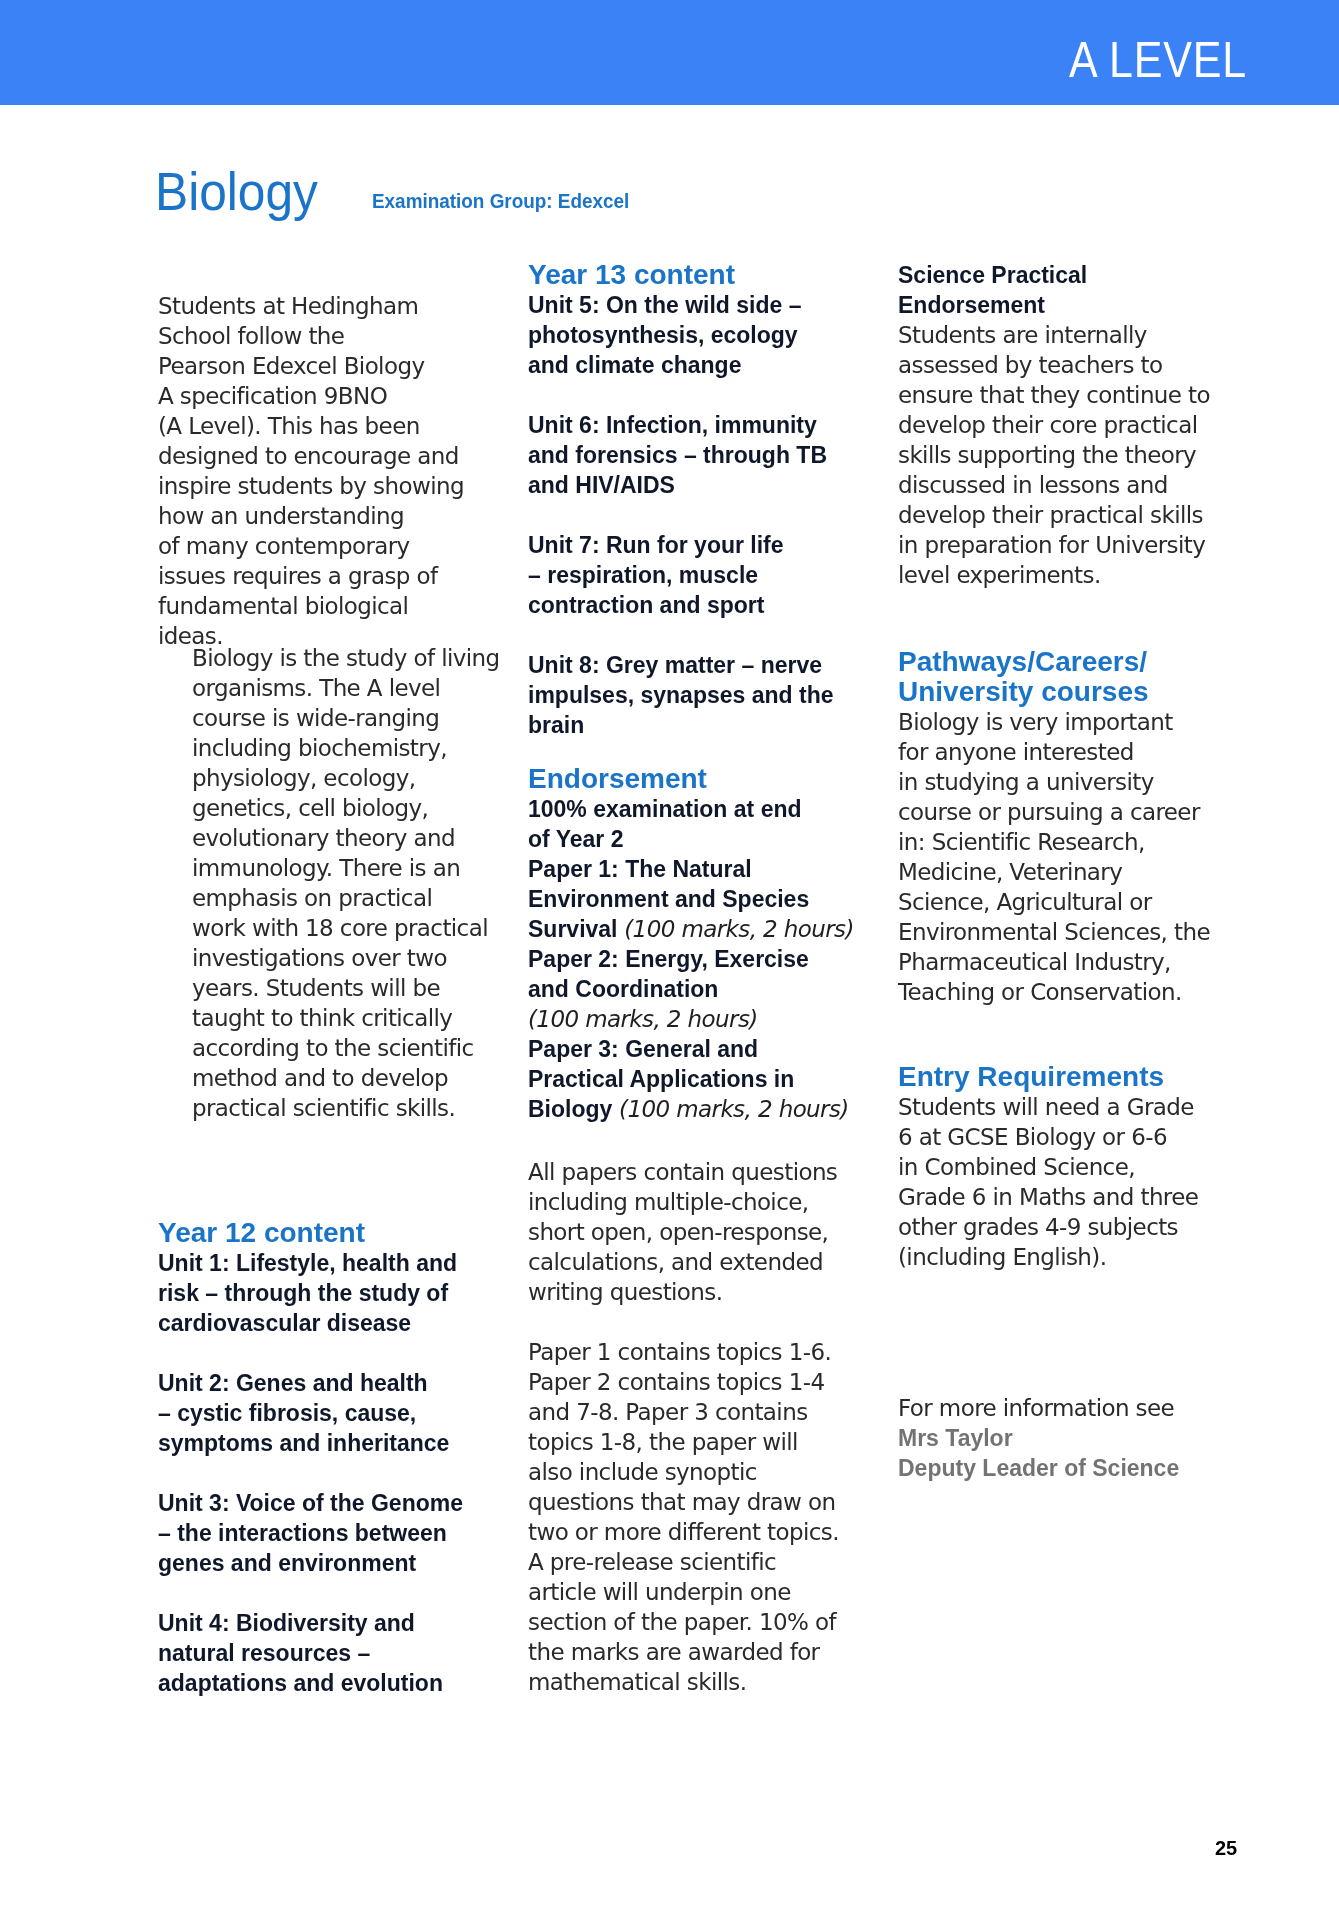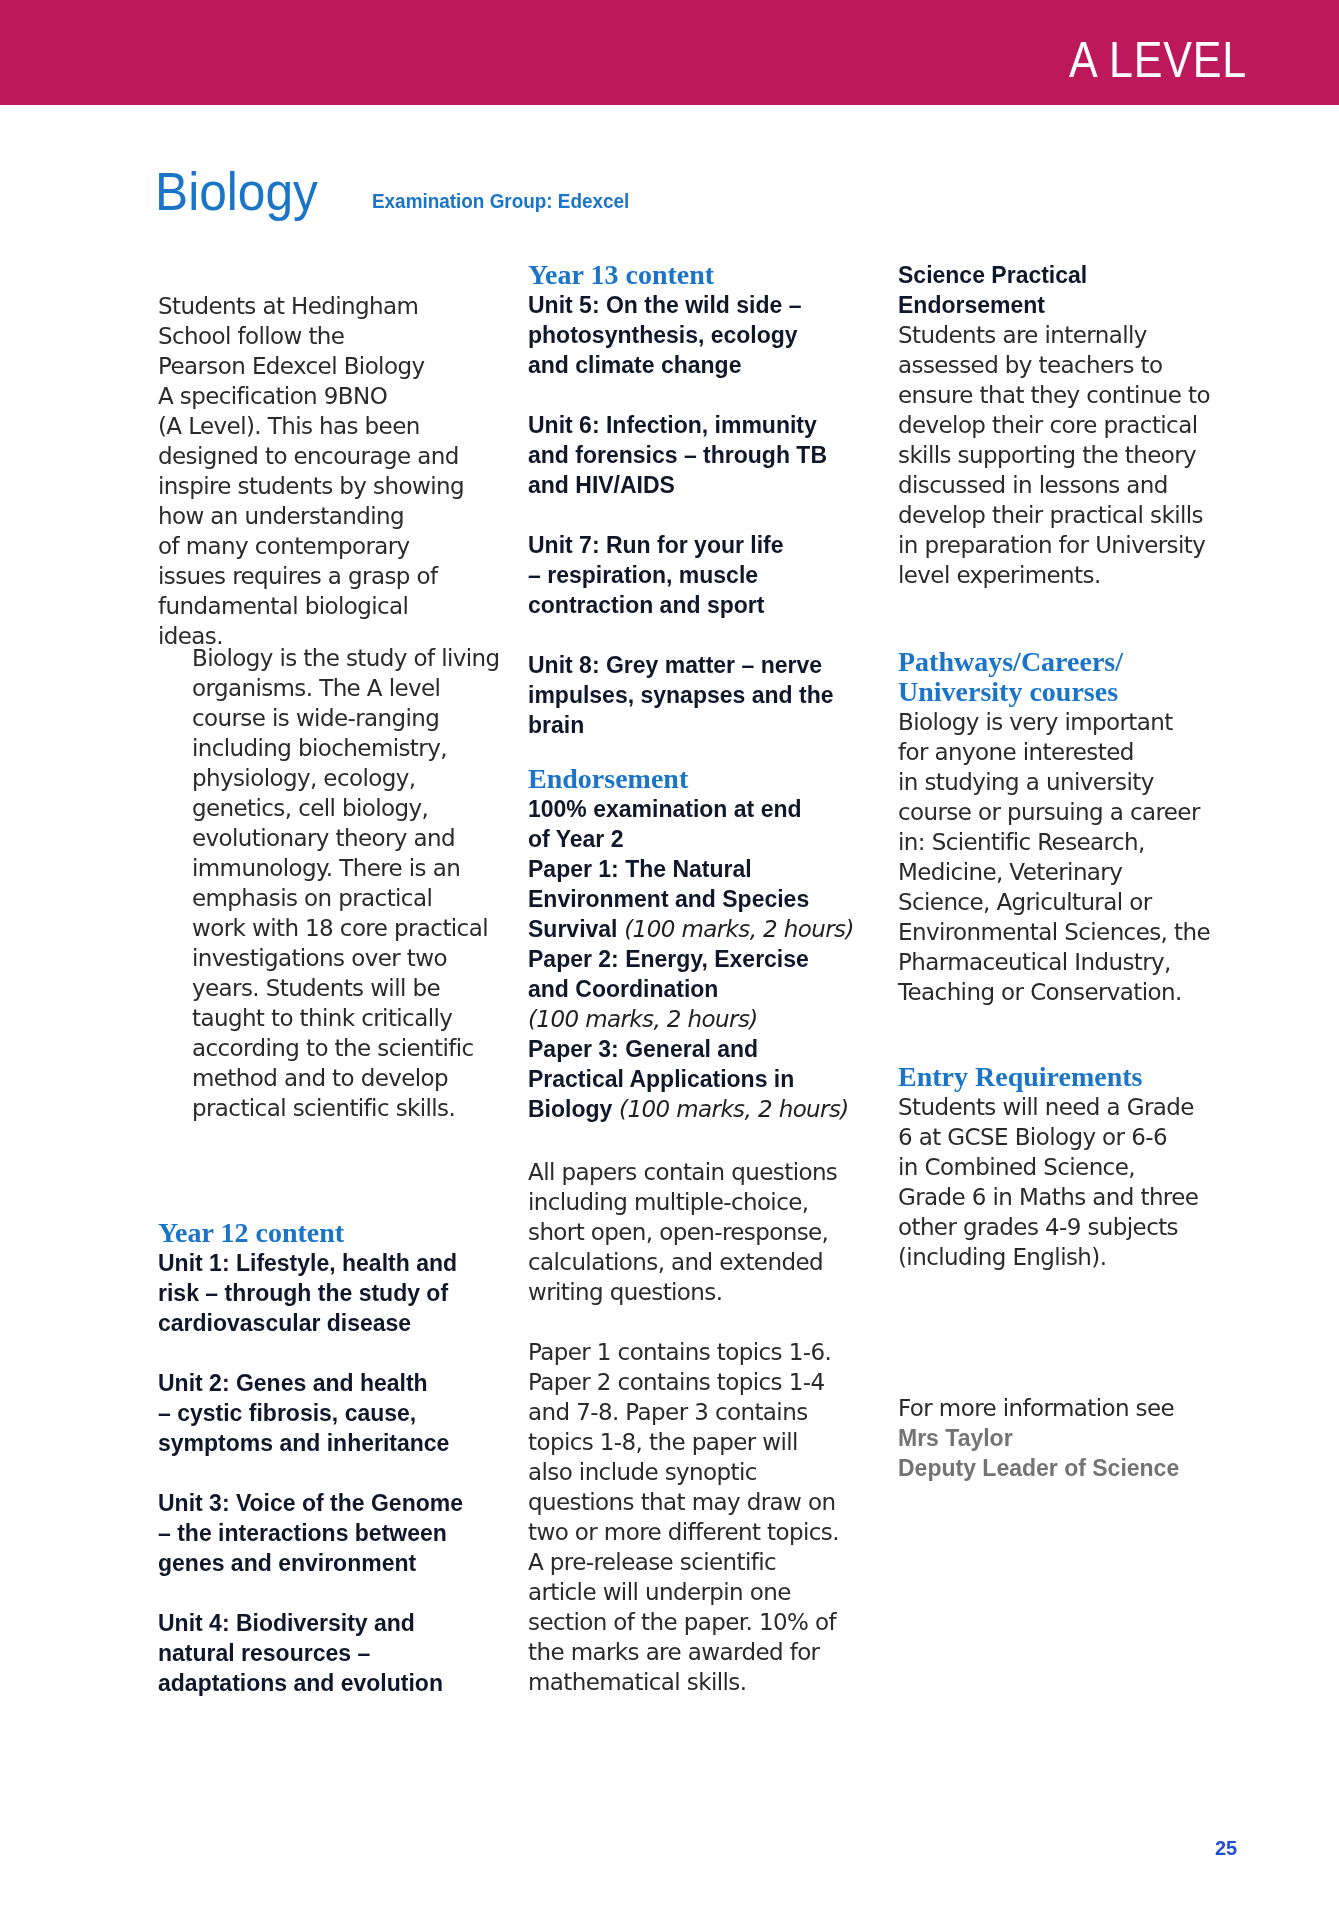--- a/index.html
+++ b/index.html
@@ -3,21 +3,21 @@
 <meta charset="utf-8">
 <style>
   html, body { margin: 0; padding: 0; }
   body {
     width: 1339px; height: 1906px; position: relative; overflow: hidden;
     background: #ffffff; color: #1a1a1a;
     font-family: "DejaVu Sans", sans-serif;
   }
   .band {
     position: absolute; left: 0; top: 0; width: 1339px; height: 105px;
-    background: #be185d;
+    background: #3b82f6;
   }
   .band-title {
     position: absolute; right: 92px; top: 32px;
     color: #ffffff; font-family: "Liberation Sans", sans-serif;
     font-weight: 300; font-size: 50px; line-height: 56px; letter-spacing: 1px;
     transform: scaleX(0.86); transform-origin: right center;
   }
   .subject-title {
     position: absolute; left: 155px; top: 160px;
     color: #1a74c8; font-family: "Liberation Sans", sans-serif;
@@ -33,30 +33,30 @@
   .block {
     position: absolute; width: 352px;
     font-size: 23px; line-height: 30px;
     font-family: "DejaVu Sans", sans-serif;
     letter-spacing: -0.6px; color: #1f1f1f;
   }
   .block p { margin: 0; }
   .light { font-weight: normal; color: #2a2a2a; }
   .strong { font-weight: bold; font-family: "Liberation Sans", sans-serif; letter-spacing: 0; color: #0f172a; }
   .heading {
-    font-family: Liberation Serif, serif; font-weight: bold;
+    font-family: Liberation Sans, sans-serif; font-weight: bold;
     color: #1a74c8; font-size: 28px; line-height: 30px; letter-spacing: 0;
   }
   .unit { margin-bottom: 30px !important; }
   .italic { font-style: italic; font-weight: normal; font-family: "DejaVu Sans", sans-serif; letter-spacing: -0.6px; }
   .blue { color: #737373; }
   .page-number {
     position: absolute; left: 1215px; top: 1836px;
     font-family: "Liberation Sans", sans-serif; font-weight: bold;
-    font-size: 20px; line-height: 24px; color: #1d4ed8;
+    font-size: 20px; line-height: 24px; color: #000000;
   }
 </style>
 </head>
 <body>
 
 <div class="band">
   <div class="band-title">A LEVEL</div>
 </div>
 
 <div class="subject-title">Biology</div>

